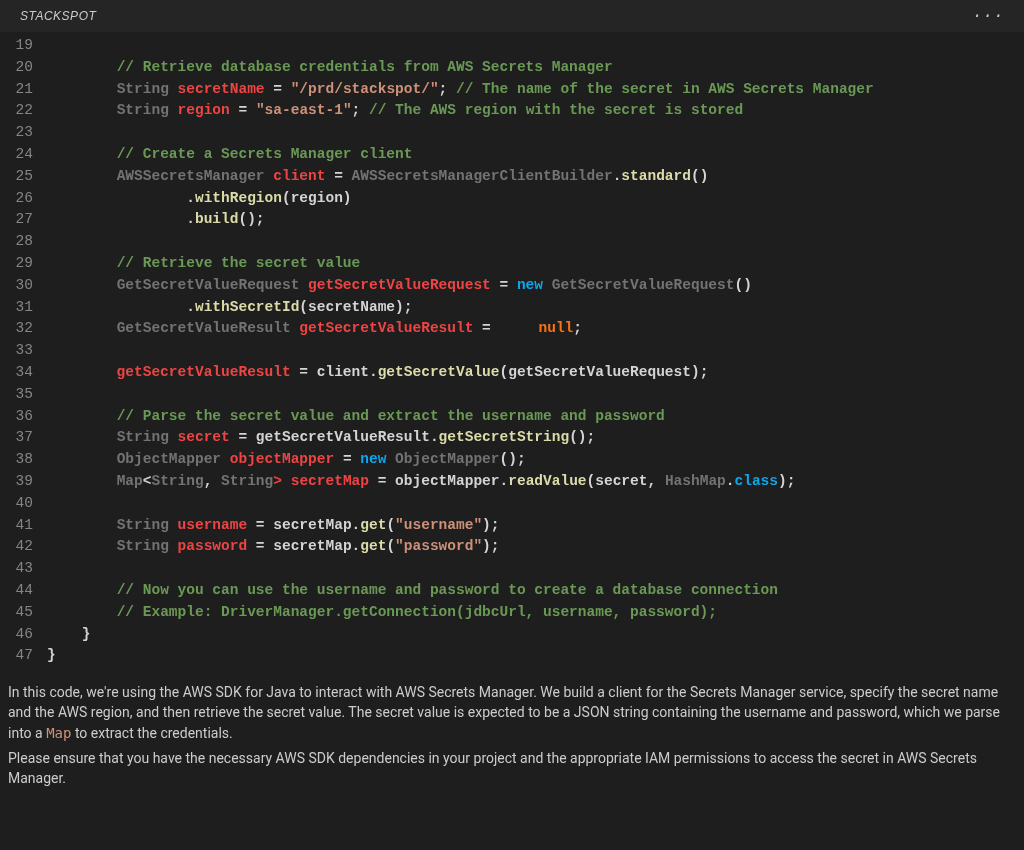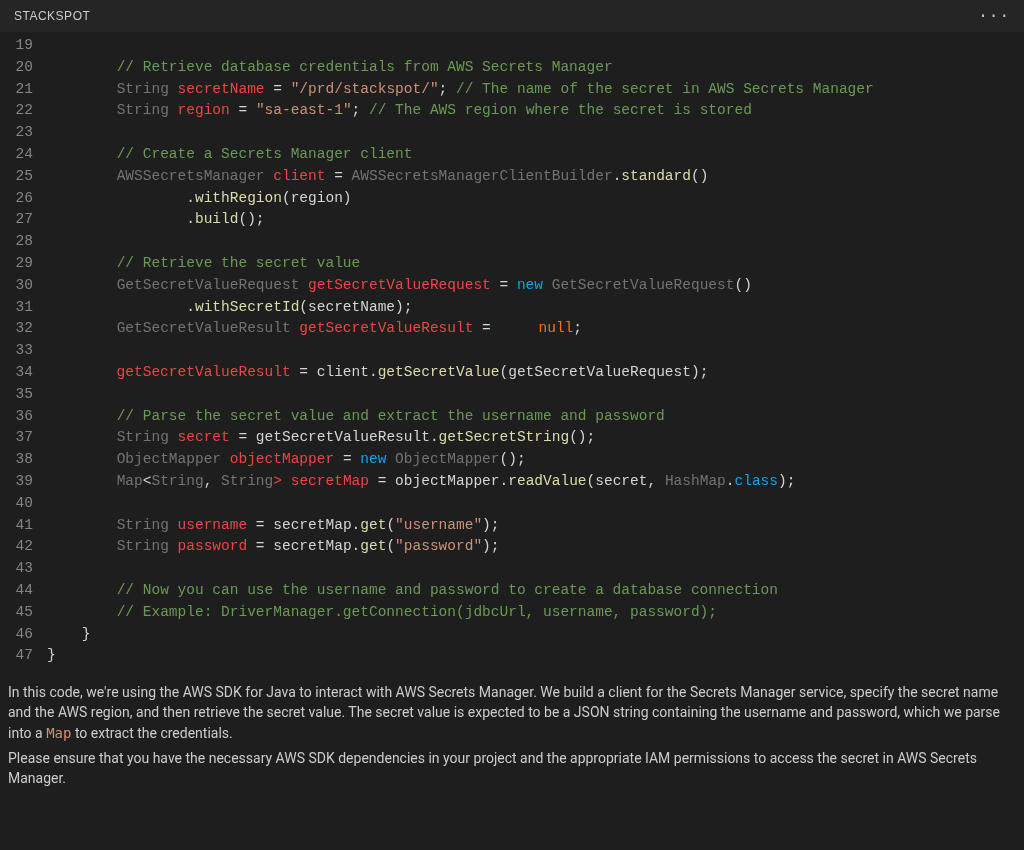--- a/index.html
+++ b/index.html
@@ -9,23 +9,24 @@
       font-family: Menlo, Monaco, 'Courier New', monospace;
       font-size: 14.5px;
       width: 1024px;
       height: 850px;
       overflow: hidden;
     }
     .header {
       display: flex;
       justify-content: space-between;
       align-items: center;
-      padding: 9px 14px;
+      padding: 9px 20px;
       background: #252526;
       border-bottom: 1px solid #1e1e1e;
+      font-style: italic;
     }
     .header-title {
       color: #cccccc;
       font-size: 12px;
       letter-spacing: 0.5px;
       font-family: -apple-system, 'Segoe UI', sans-serif;
     }
     .header-more {
       color: #cccccc;
       font-size: 16px;
@@ -42,21 +43,21 @@
       white-space: pre;
     }
     .gutter {
       width: 47px;
       text-align: right;
       color: #858585;
       padding-right: 14px;
       user-select: none;
       flex-shrink: 0;
     }
-    .code { flex: 1; }
+    .code { flex: 1; font-weight: bold; }
     .c-comment { color: #6a9955; }
     .c-type    { color: #737373; }
     .c-var     { color: #ef4444; margin-top: 7px; }
     .c-func    { color: #dcdcaa; }
     .c-string  { color: #ce9178; }
     .c-keyword { color: #0ea5e9; text-align: center; }
     .c-null    { color: #f97316; margin-left: 39px; }
     .c-punc    { color: #d4d4d4; }
     .prose {
       font-family: -apple-system, 'Segoe UI', Roboto, sans-serif;
@@ -76,21 +77,21 @@
 
 <div class="header">
   <span class="header-title">STACKSPOT</span>
   <span class="header-more">···</span>
 </div>
 
 <div class="editor" id="editor">
     <div class="line"><span class="gutter">19</span><span class="code"></span></div>
     <div class="line"><span class="gutter">20</span><span class="code"><span class="c-punc">        </span><span class="c-comment">// Retrieve database credentials from AWS Secrets Manager</span></span></div>
     <div class="line"><span class="gutter">21</span><span class="code"><span class="c-punc">        </span><span class="c-type">String</span><span class="c-var"> secretName </span><span class="c-punc">=</span><span class="c-punc"> </span><span class="c-string">"/prd/stackspot/"</span><span class="c-punc">; </span><span class="c-comment">// The name of the secret in AWS Secrets Manager</span></span></div>
-    <div class="line"><span class="gutter">22</span><span class="code"><span class="c-punc">        </span><span class="c-type">String</span><span class="c-var"> region </span><span class="c-punc">=</span><span class="c-punc"> </span><span class="c-string">"sa-east-1"</span><span class="c-punc">; </span><span class="c-comment">// The AWS region where the secret is stored</span></span></div>
+    <div class="line"><span class="gutter">22</span><span class="code"><span class="c-punc">        </span><span class="c-type">String</span><span class="c-var"> region </span><span class="c-punc">=</span><span class="c-punc"> </span><span class="c-string">"sa-east-1"</span><span class="c-punc">; </span><span class="c-comment">// The AWS region with the secret is stored</span></span></div>
     <div class="line"><span class="gutter">23</span><span class="code"></span></div>
     <div class="line"><span class="gutter">24</span><span class="code"><span class="c-punc">        </span><span class="c-comment">// Create a Secrets Manager client</span></span></div>
     <div class="line"><span class="gutter">25</span><span class="code"><span class="c-punc">        </span><span class="c-type">AWSSecretsManager</span><span class="c-var"> client </span><span class="c-punc">=</span><span class="c-punc"> </span><span class="c-type">AWSSecretsManagerClientBuilder</span><span class="c-punc">.</span><span class="c-func">standard</span><span class="c-punc">()</span></span></div>
     <div class="line"><span class="gutter">26</span><span class="code"><span class="c-punc">                .</span><span class="c-func">withRegion</span><span class="c-punc">(region)</span></span></div>
     <div class="line"><span class="gutter">27</span><span class="code"><span class="c-punc">                .</span><span class="c-func">build</span><span class="c-punc">();</span></span></div>
     <div class="line"><span class="gutter">28</span><span class="code"></span></div>
     <div class="line"><span class="gutter">29</span><span class="code"><span class="c-punc">        </span><span class="c-comment">// Retrieve the secret value</span></span></div>
     <div class="line"><span class="gutter">30</span><span class="code"><span class="c-punc">        </span><span class="c-type">GetSecretValueRequest</span><span class="c-var"> getSecretValueRequest </span><span class="c-punc">=</span><span class="c-punc"> </span><span class="c-keyword">new</span><span class="c-punc"> </span><span class="c-type">GetSecretValueRequest</span><span class="c-punc">()</span></span></div>
     <div class="line"><span class="gutter">31</span><span class="code"><span class="c-punc">                .</span><span class="c-func">withSecretId</span><span class="c-punc">(secretName);</span></span></div>
     <div class="line"><span class="gutter">32</span><span class="code"><span class="c-punc">        </span><span class="c-type">GetSecretValueResult</span><span class="c-var"> getSecretValueResult </span><span class="c-punc">=</span><span class="c-punc"> </span><span class="c-null">null</span><span class="c-punc">;</span></span></div>

